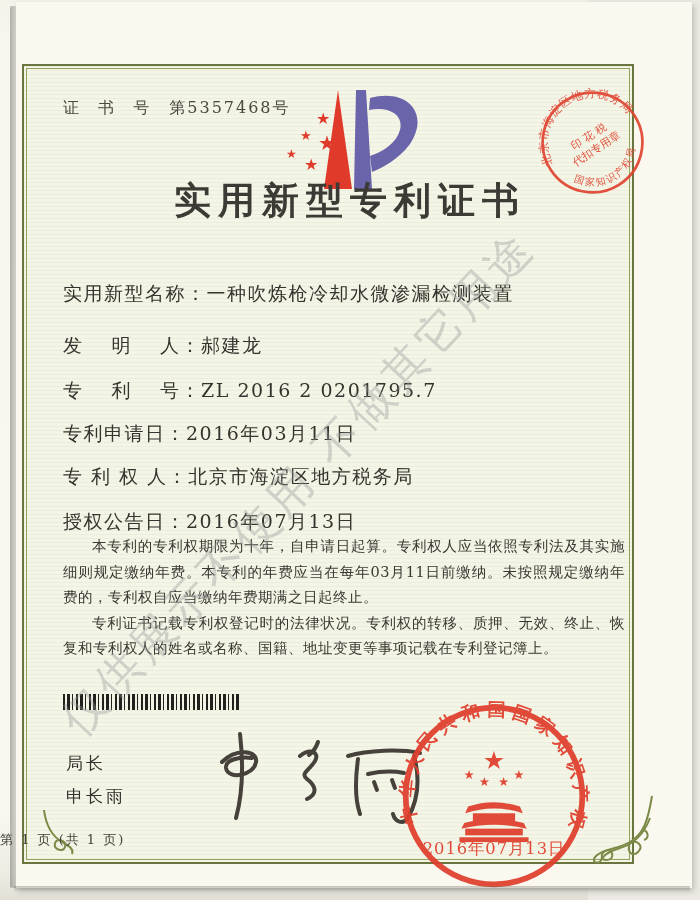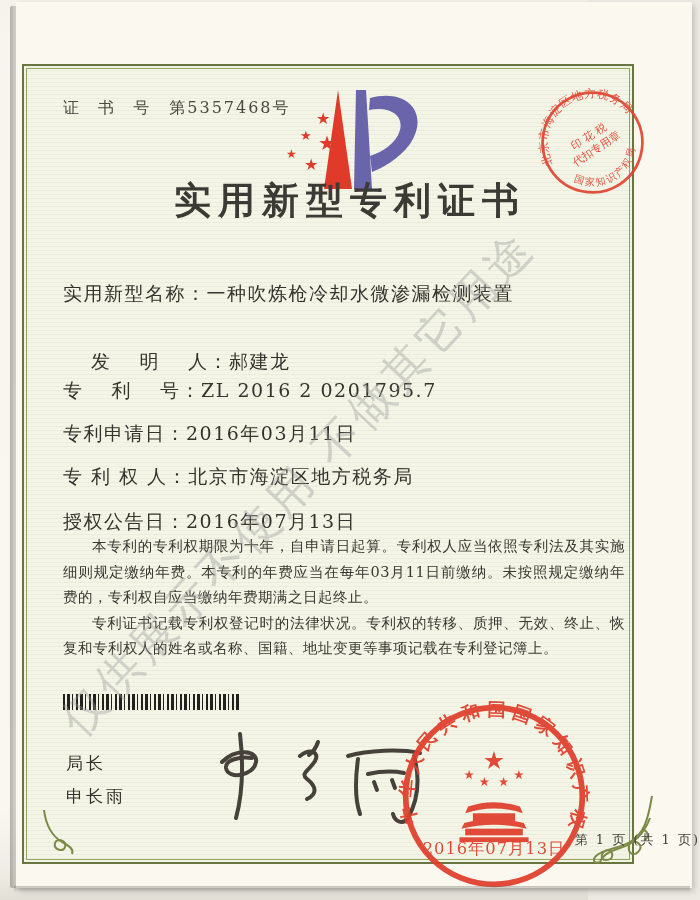--- a/index.html
+++ b/index.html
@@ -27,39 +27,39 @@
 
   .logo { position:absolute; left:278px; top:82px; width:150px; height:115px; }
 
   .tax-stamp { position:absolute; left:520px; top:70px; width:145px; height:145px;
     transform:rotate(-33deg); opacity:0.92; }
 
   .title { position:absolute; left:0; top:176px; width:700px; text-align:center;
     font-size:37px; font-weight:bold; color:#3c3a35; letter-spacing:7px; }
 
   .field { position:absolute; left:63px; font-size:19px; color:#35332d; letter-spacing:1.5px; white-space:nowrap; }
-  .f0 { top:281px; } .f1 { top:349px;margin-left:28px; } .f2 { top:378px; }
+  .f0 { top:281px; } .f1 { top:333px; } .f2 { top:378px; }
   .f3 { top:421px; } .f4 { top:464px; } .f5 { top:509px; }
 
   .paras { position:absolute; left:63px; top:534px; width:562px; }
   .paras p { font-size:14.5px; line-height:1.76; color:#3a3832; text-indent:2em;
     text-align:justify; letter-spacing:0.5px; }
 
   .barcode { position:absolute; left:63px; top:694px; width:178px; height:16px;
     background:repeating-linear-gradient(90deg,#23211e 0 2px,rgba(0,0,0,0) 2px 4px,#23211e 4px 7px,rgba(0,0,0,0) 7px 9px,#23211e 9px 10px,rgba(0,0,0,0) 10px 13px); }
 
   .director { position:absolute; left:66px; top:752px; font-size:17px; color:#33312c; letter-spacing:3px;
     font-family:Liberation Mono, monospace; }
   .director div { margin-bottom:10px; }
 
   .signature { position:absolute; left:196px; top:726px; width:250px; height:100px; color:#46413а; }
 
   .seal { position:absolute; left:398px; top:700px; width:192px; height:192px; opacity:0.93; }
 
-  .footer { position:absolute; left:0; top:831px; width:700px; text-align:right;
+  .footer { position:absolute; left:0; top:831px; width:700px; text-align:left;
     font-size:13px; color:#45433c; letter-spacing:2px; }
 
   .watermark { position:absolute; left:70px; top:698px; transform:rotate(-47deg); transform-origin:0 50%;
     font-size:45px; color:rgba(150,150,153,0.38); letter-spacing:5px; white-space:nowrap;
     font-family:"DejaVu Serif",serif; pointer-events:none; }
 
   .bottom-shadow { position:absolute; left:14px; top:886px; width:676px; height:6px;
     background:linear-gradient(180deg,rgba(110,108,100,0.4),rgba(0,0,0,0)); }
 </style>
 </head>

